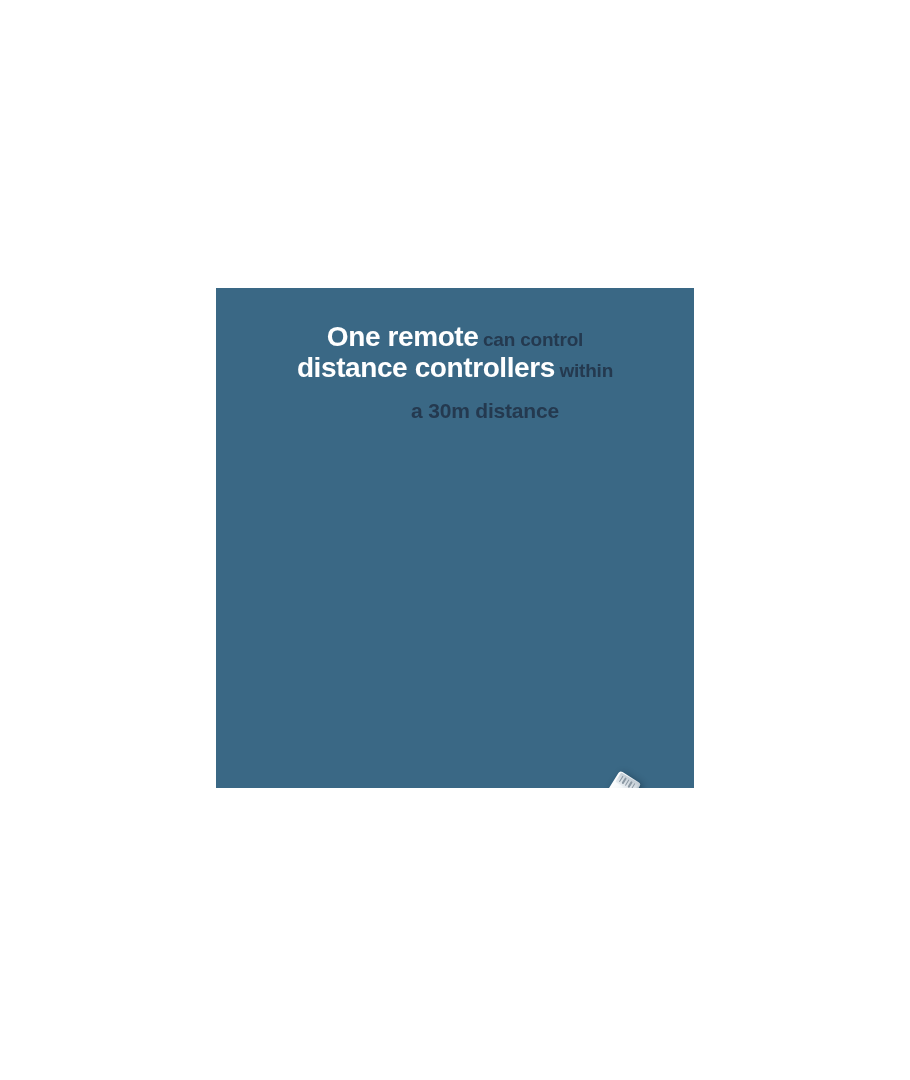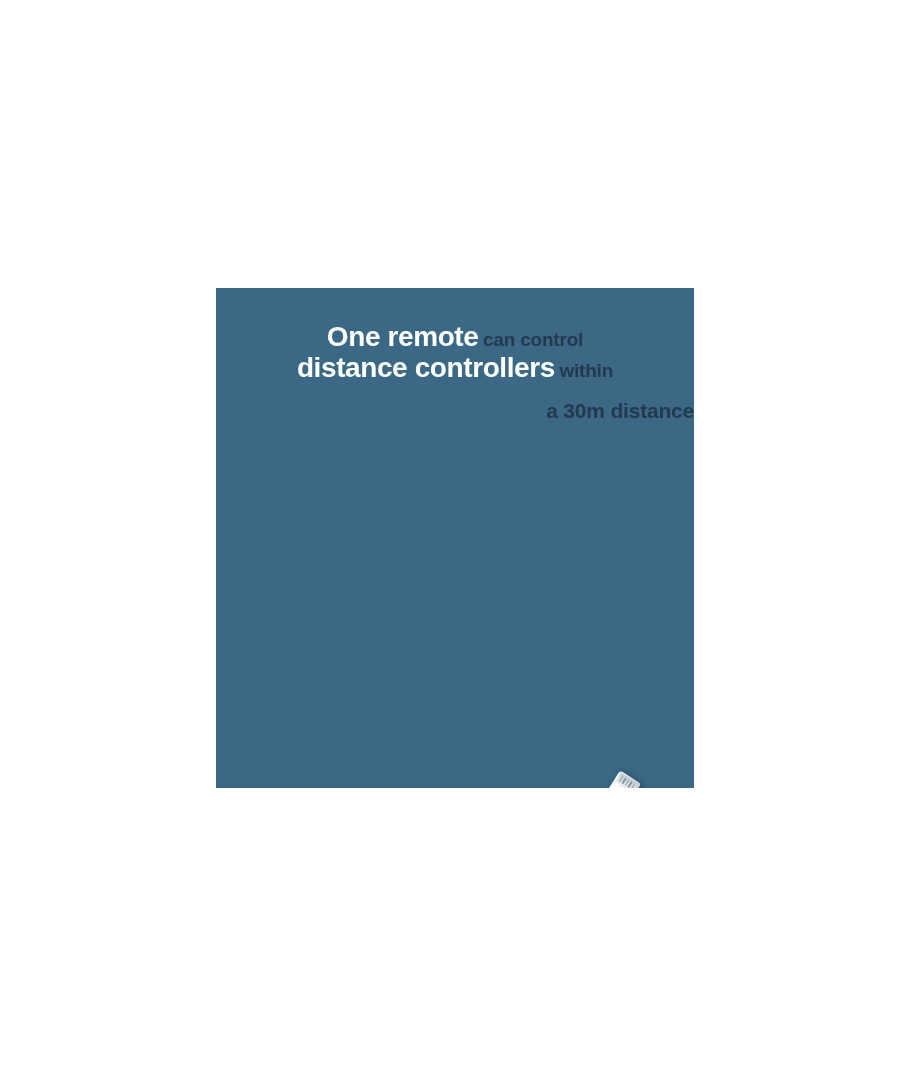--- a/index.html
+++ b/index.html
@@ -30,21 +30,21 @@
   .headline {
     position: absolute;
     left: 0;
     width: 478px;
     text-align: center;
     line-height: 1;
     white-space: nowrap;
   }
   #line1 { top: 35px; }
   #line2 { top: 66px; }
-  #line3 { top: 112px; text-align: right; padding-left: 60px; box-sizing: border-box; }
+  #line3 { top: 112px; text-align: center; padding-left: 60px; box-sizing: border-box; }
 
   .big {
     font-size: 28px;
     font-weight: bold;
     color: #ffffff;
     letter-spacing: -0.4px;
   }
   .small {
     font-size: 19px;
     font-weight: bold;

